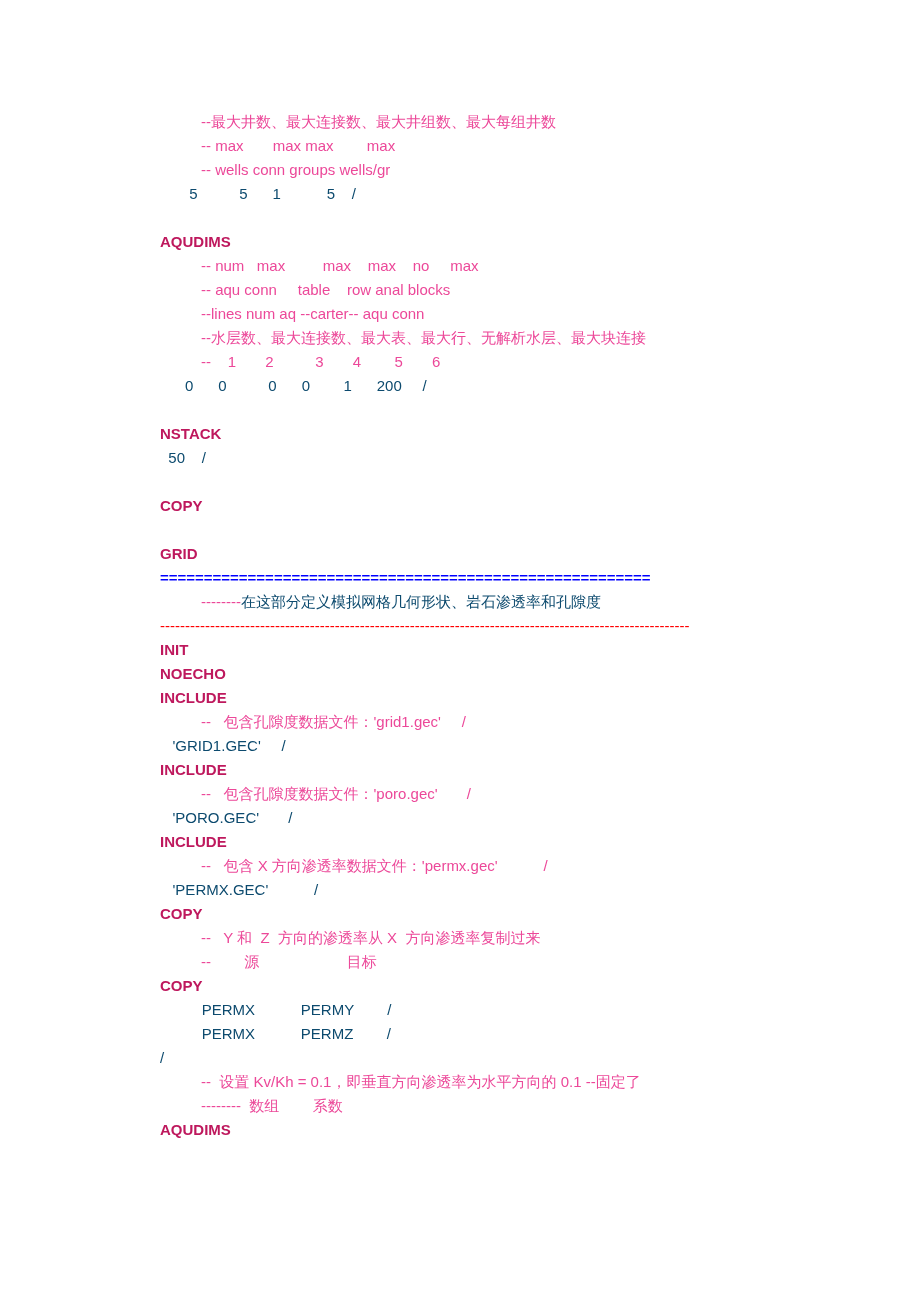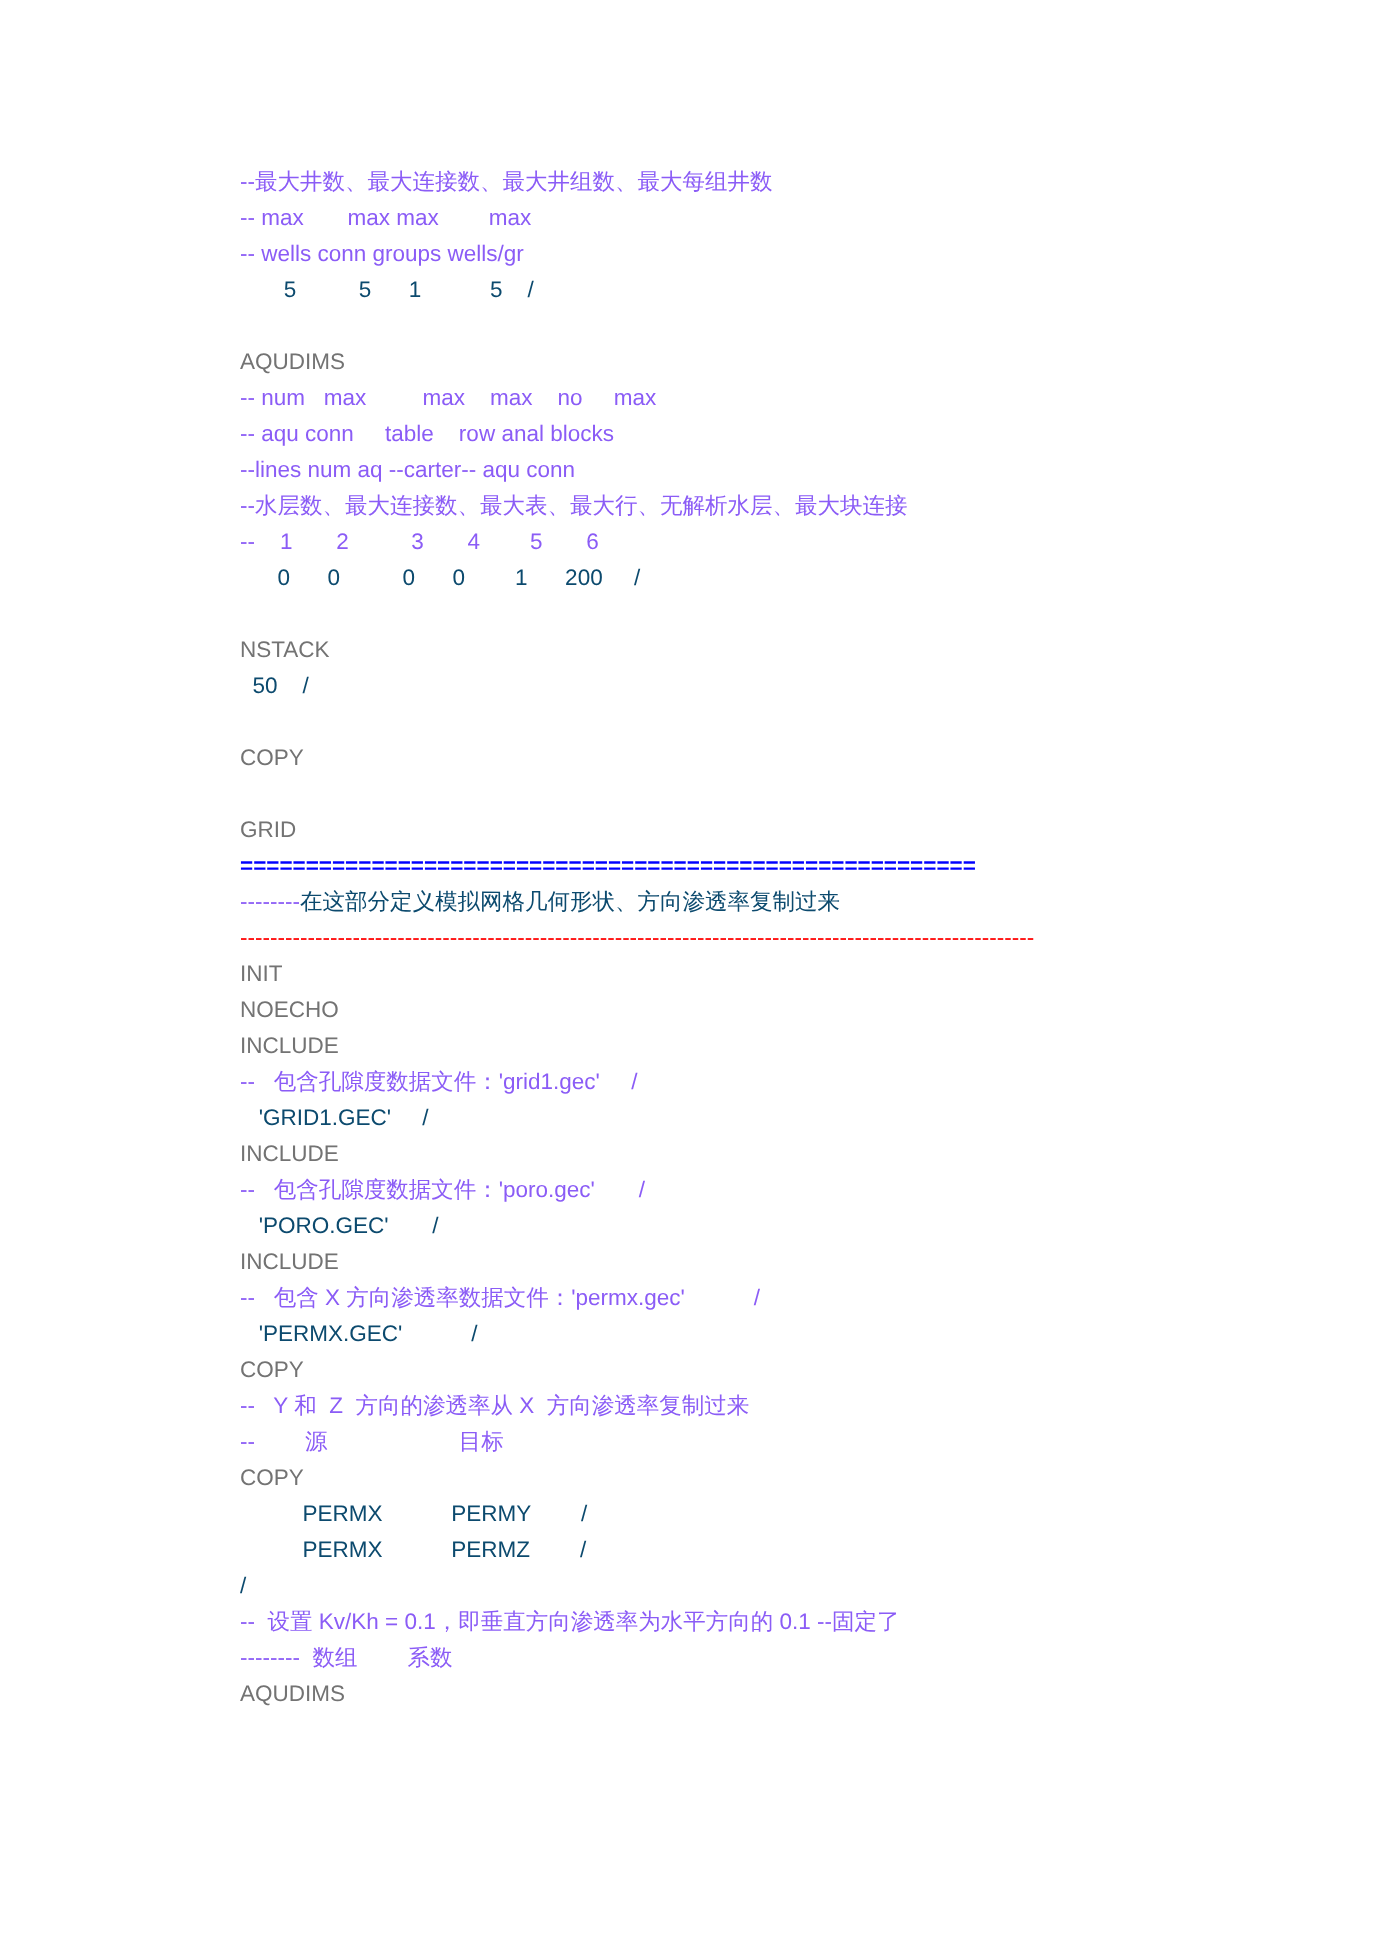--- a/index.html
+++ b/index.html
@@ -8,22 +8,22 @@
     font-family: Arial, "Microsoft YaHei", sans-serif;
     font-size: 15px;
     line-height: 1.6;
     color: #000;
     width: 920px;
   }
   .page {
     padding: 110px 160px 60px 160px;
   }
   .line { white-space: pre; }
-  .red { color: #8b5cf6; }
-  .blue { color: #737373; font-weight: normal; }
+  .red { color: #ec4899; margin-left: 41px; }
+  .blue { color: #be185d; font-weight: bold; }
   .black { color: #0c4a6e; }
   .hr-equals { color: #0000ff; font-weight: bold; letter-spacing: 0; }
   .hr-dashes { color: #ff0000; letter-spacing: 0; }
 </style>
 </head>
 <body>
 
 <div class="page">
   <div class="line red">--最大井数、最大连接数、最大井组数、最大每组井数</div>
   <div class="line red">-- max       max max        max</div>
@@ -38,21 +38,21 @@
   <div class="line red">--    1       2          3       4        5       6</div>
   <div class="line black">      0      0          0      0        1      200     /</div>
   <div class="line">&nbsp;</div>
   <div class="line blue">NSTACK</div>
   <div class="line black">  50    /</div>
   <div class="line">&nbsp;</div>
   <div class="line blue">COPY</div>
   <div class="line">&nbsp;</div>
   <div class="line blue">GRID</div>
   <div class="line hr-equals">========================================================</div>
-  <div class="line"><span class="red">--------</span><span class="black">在这部分定义模拟网格几何形状、方向渗透率复制过来</span></div>
+  <div class="line"><span class="red">--------</span><span class="black">在这部分定义模拟网格几何形状、岩石渗透率和孔隙度</span></div>
   <div class="line hr-dashes">----------------------------------------------------------------------------------------------------------</div>
   <div class="line blue">INIT</div>
   <div class="line blue">NOECHO</div>
   <div class="line blue">INCLUDE</div>
   <div class="line red">--   包含孔隙度数据文件：'grid1.gec'     /</div>
   <div class="line black">   'GRID1.GEC'     /</div>
   <div class="line blue">INCLUDE</div>
   <div class="line red">--   包含孔隙度数据文件：'poro.gec'       /</div>
   <div class="line black">   'PORO.GEC'       /</div>
   <div class="line blue">INCLUDE</div>

